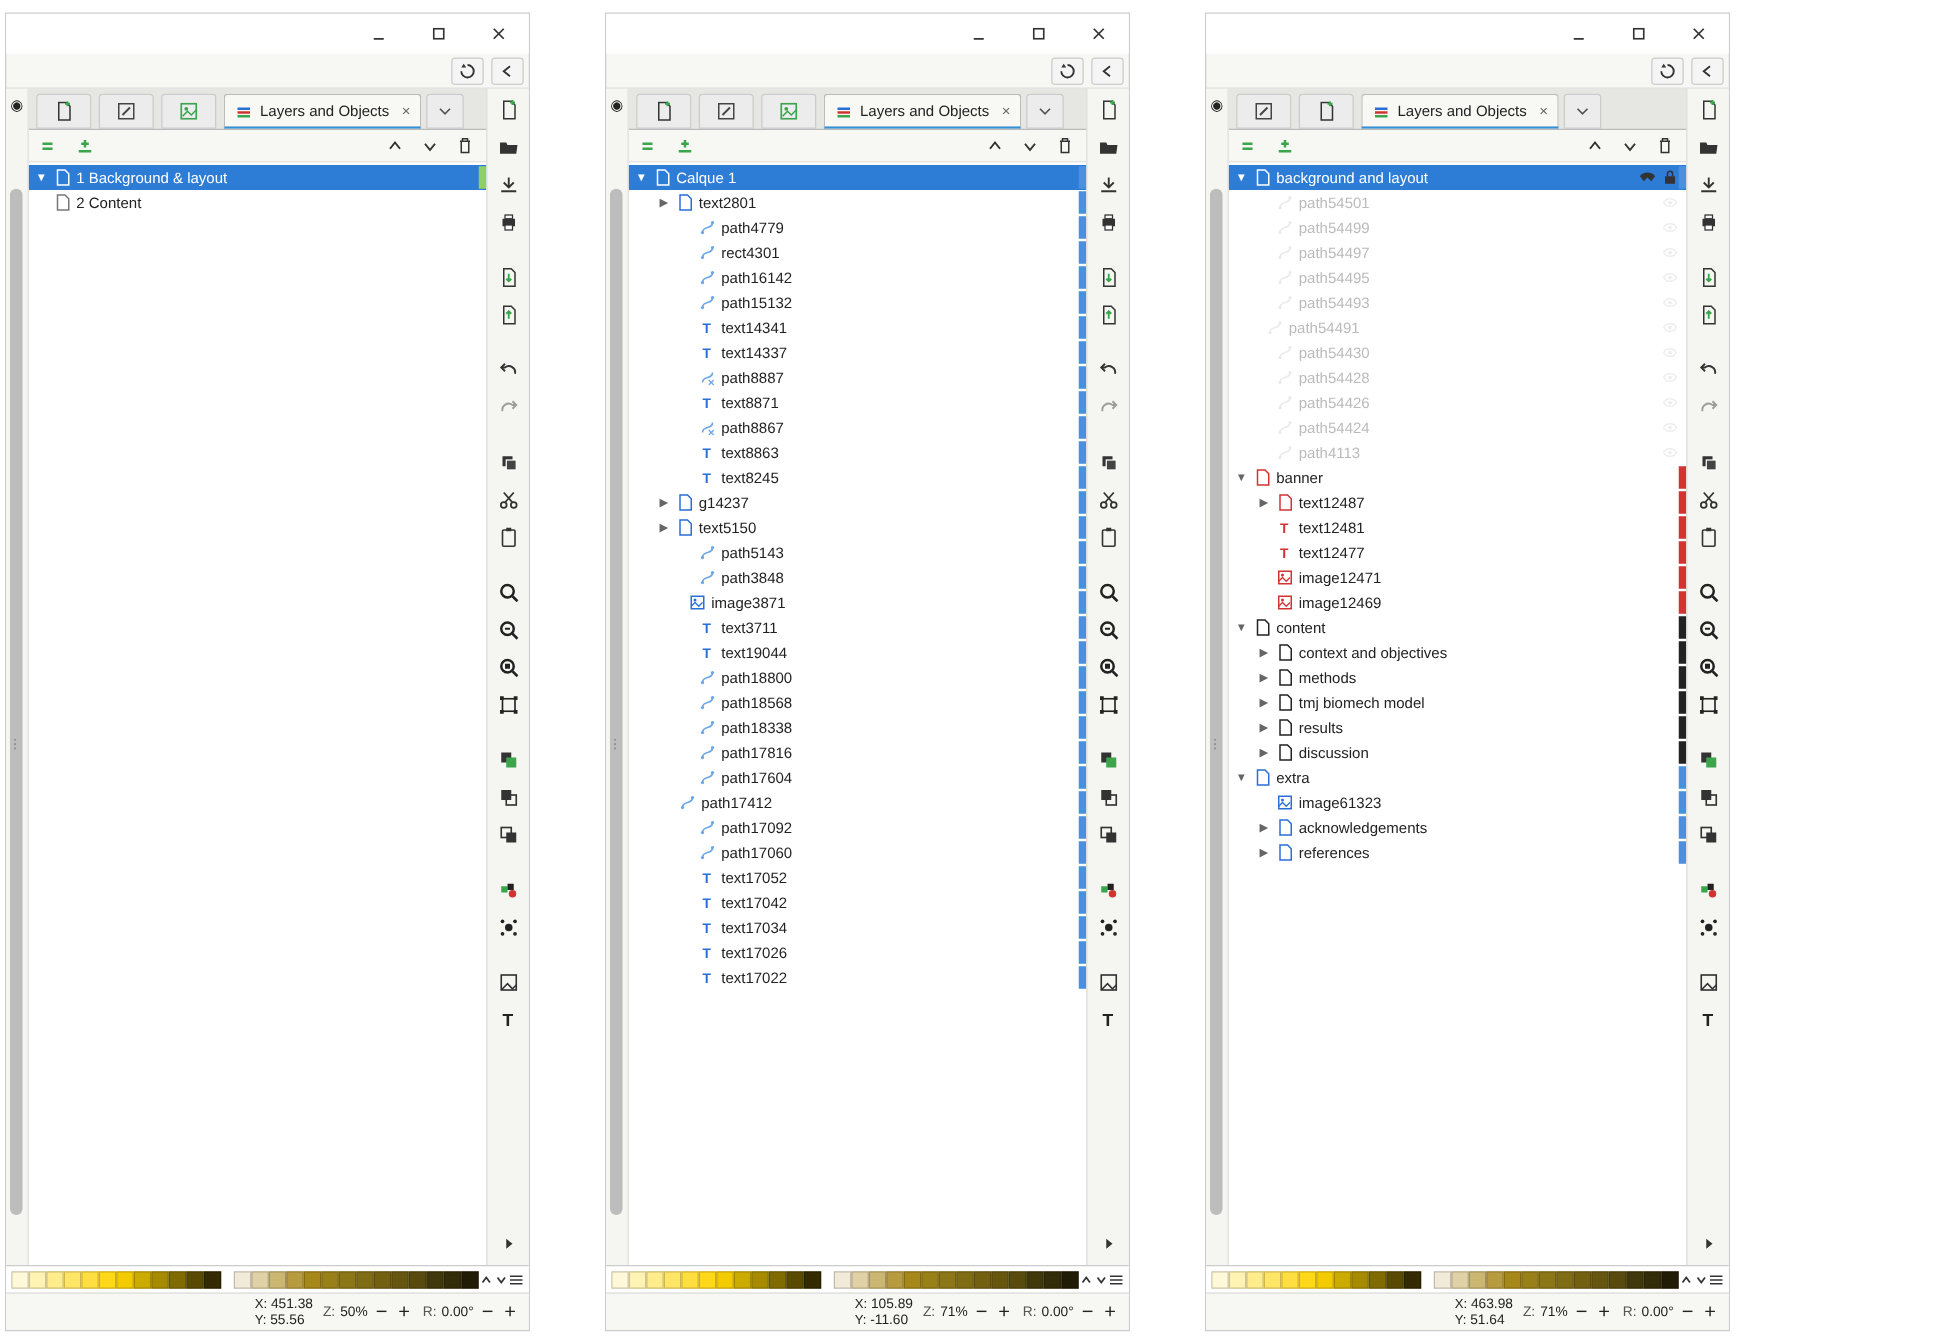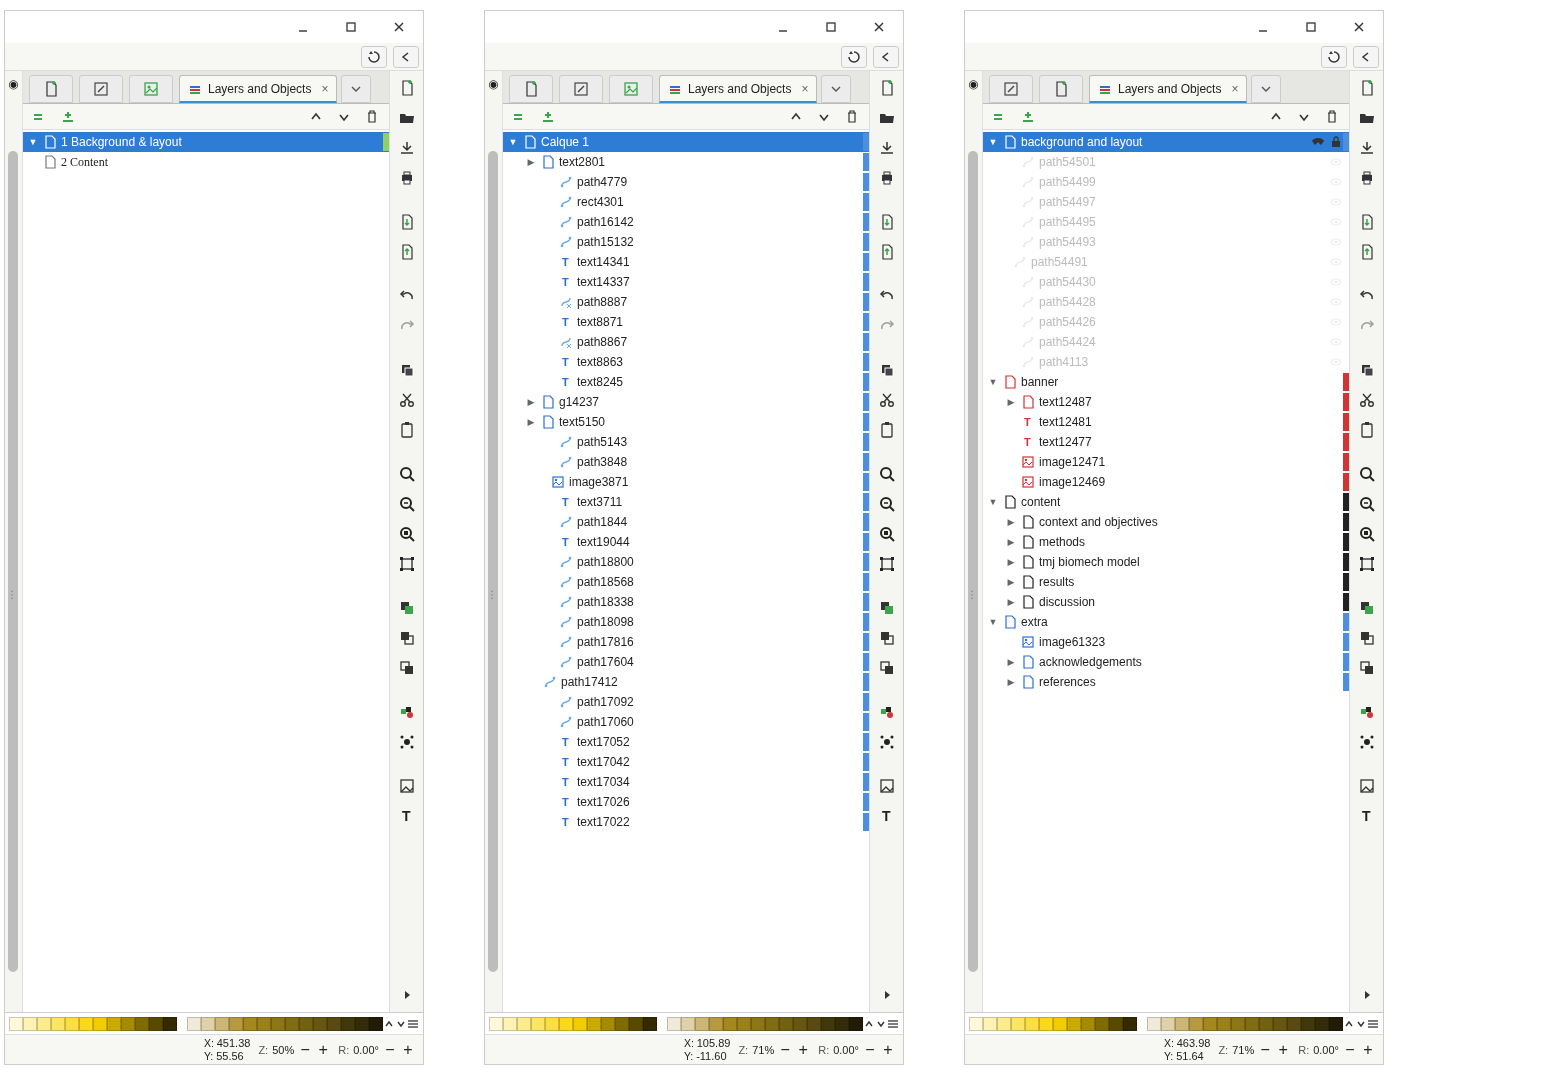--- a/index.html
+++ b/index.html
@@ -356,21 +356,21 @@
           <div class="tree-row selected" style="padding-left: 4px;">
             <div class="expander">▼</div>
             <div class="row-icon">
               <svg width="12" height="14" viewBox="0 0 12 14">
                 <path d="M2 1 L8 1 L11 4 L11 13 L2 13 Z" fill="none" stroke="#fff" stroke-width="1.2"></path>
               </svg>
             </div>
             <div class="row-label">1 Background &amp; layout</div>
             <div class="row-strip" style="background: rgb(143, 207, 99);"></div>
           </div>
-          <div class="tree-row" style="padding-left: 4px; font-family: Liberation Serif, serif;">
+          <div class="tree-row" style="padding-left: 4px;">
             <div class="expander"></div>
             <div class="row-icon">
               <svg width="12" height="14" viewBox="0 0 12 14">
                 <path d="M2 1 L8 1 L11 4 L11 13 L2 13 Z" fill="none" stroke="#777" stroke-width="1.2"></path>
               </svg>
             </div>
             <div class="row-label">2 Content</div>
             <div class="row-strip" style="background: rgb(255, 255, 255);"></div>
           </div>
         </div>
@@ -913,84 +913,60 @@
                 <text x="2" y="10" font-size="11" font-weight="bold" fill="#2a6ed8">T</text>
               </svg>
             </div>
             <div class="row-label">text3711</div>
             <div class="row-strip" style="background: rgb(74, 143, 224);"></div>
           </div>
           <div class="tree-row" style="padding-left: 40px;">
             <div class="expander"></div>
             <div class="row-icon">
               <svg width="12" height="12" viewBox="0 0 12 12">
+                <text x="2" y="10" font-size="11" font-weight="bold" fill="#2a6ed8">T</text>
+              </svg>
+            </div>
+            <div class="row-label">text19044</div>
+            <div class="row-strip" style="background: rgb(74, 143, 224);"></div>
+          </div>
+          <div class="tree-row" style="padding-left: 40px;">
+            <div class="expander"></div>
+            <div class="row-icon">
+              <svg width="12" height="12" viewBox="0 0 12 12">
                 <path d="M2 10 C2 4 10 8 10 2" fill="none" stroke="#6aa7e8" stroke-width="1.3"></path>
                 <circle cx="2" cy="10" r="1.3" fill="#6aa7e8"></circle>
                 <circle cx="10" cy="2" r="1.3" fill="#6aa7e8"></circle>
               </svg>
             </div>
-            <div class="row-label">path1844</div>
-            <div class="row-strip" style="background: rgb(74, 143, 224);"></div>
-          </div>
-          <div class="tree-row" style="padding-left: 40px;">
-            <div class="expander"></div>
-            <div class="row-icon">
-              <svg width="12" height="12" viewBox="0 0 12 12">
-                <text x="2" y="10" font-size="11" font-weight="bold" fill="#2a6ed8">T</text>
-              </svg>
-            </div>
-            <div class="row-label">text19044</div>
+            <div class="row-label">path18800</div>
             <div class="row-strip" style="background: rgb(74, 143, 224);"></div>
           </div>
           <div class="tree-row" style="padding-left: 40px;">
             <div class="expander"></div>
             <div class="row-icon">
               <svg width="12" height="12" viewBox="0 0 12 12">
                 <path d="M2 10 C2 4 10 8 10 2" fill="none" stroke="#6aa7e8" stroke-width="1.3"></path>
                 <circle cx="2" cy="10" r="1.3" fill="#6aa7e8"></circle>
                 <circle cx="10" cy="2" r="1.3" fill="#6aa7e8"></circle>
               </svg>
             </div>
-            <div class="row-label">path18800</div>
+            <div class="row-label">path18568</div>
             <div class="row-strip" style="background: rgb(74, 143, 224);"></div>
           </div>
           <div class="tree-row" style="padding-left: 40px;">
             <div class="expander"></div>
             <div class="row-icon">
               <svg width="12" height="12" viewBox="0 0 12 12">
                 <path d="M2 10 C2 4 10 8 10 2" fill="none" stroke="#6aa7e8" stroke-width="1.3"></path>
                 <circle cx="2" cy="10" r="1.3" fill="#6aa7e8"></circle>
                 <circle cx="10" cy="2" r="1.3" fill="#6aa7e8"></circle>
               </svg>
             </div>
-            <div class="row-label">path18568</div>
-            <div class="row-strip" style="background: rgb(74, 143, 224);"></div>
-          </div>
-          <div class="tree-row" style="padding-left: 40px;">
-            <div class="expander"></div>
-            <div class="row-icon">
-              <svg width="12" height="12" viewBox="0 0 12 12">
-                <path d="M2 10 C2 4 10 8 10 2" fill="none" stroke="#6aa7e8" stroke-width="1.3"></path>
-                <circle cx="2" cy="10" r="1.3" fill="#6aa7e8"></circle>
-                <circle cx="10" cy="2" r="1.3" fill="#6aa7e8"></circle>
-              </svg>
-            </div>
             <div class="row-label">path18338</div>
-            <div class="row-strip" style="background: rgb(74, 143, 224);"></div>
-          </div>
-          <div class="tree-row" style="padding-left: 40px;">
-            <div class="expander"></div>
-            <div class="row-icon">
-              <svg width="12" height="12" viewBox="0 0 12 12">
-                <path d="M2 10 C2 4 10 8 10 2" fill="none" stroke="#6aa7e8" stroke-width="1.3"></path>
-                <circle cx="2" cy="10" r="1.3" fill="#6aa7e8"></circle>
-                <circle cx="10" cy="2" r="1.3" fill="#6aa7e8"></circle>
-              </svg>
-            </div>
-            <div class="row-label">path18098</div>
             <div class="row-strip" style="background: rgb(74, 143, 224);"></div>
           </div>
           <div class="tree-row" style="padding-left: 40px;">
             <div class="expander"></div>
             <div class="row-icon">
               <svg width="12" height="12" viewBox="0 0 12 12">
                 <path d="M2 10 C2 4 10 8 10 2" fill="none" stroke="#6aa7e8" stroke-width="1.3"></path>
                 <circle cx="2" cy="10" r="1.3" fill="#6aa7e8"></circle>
                 <circle cx="10" cy="2" r="1.3" fill="#6aa7e8"></circle>
               </svg>

